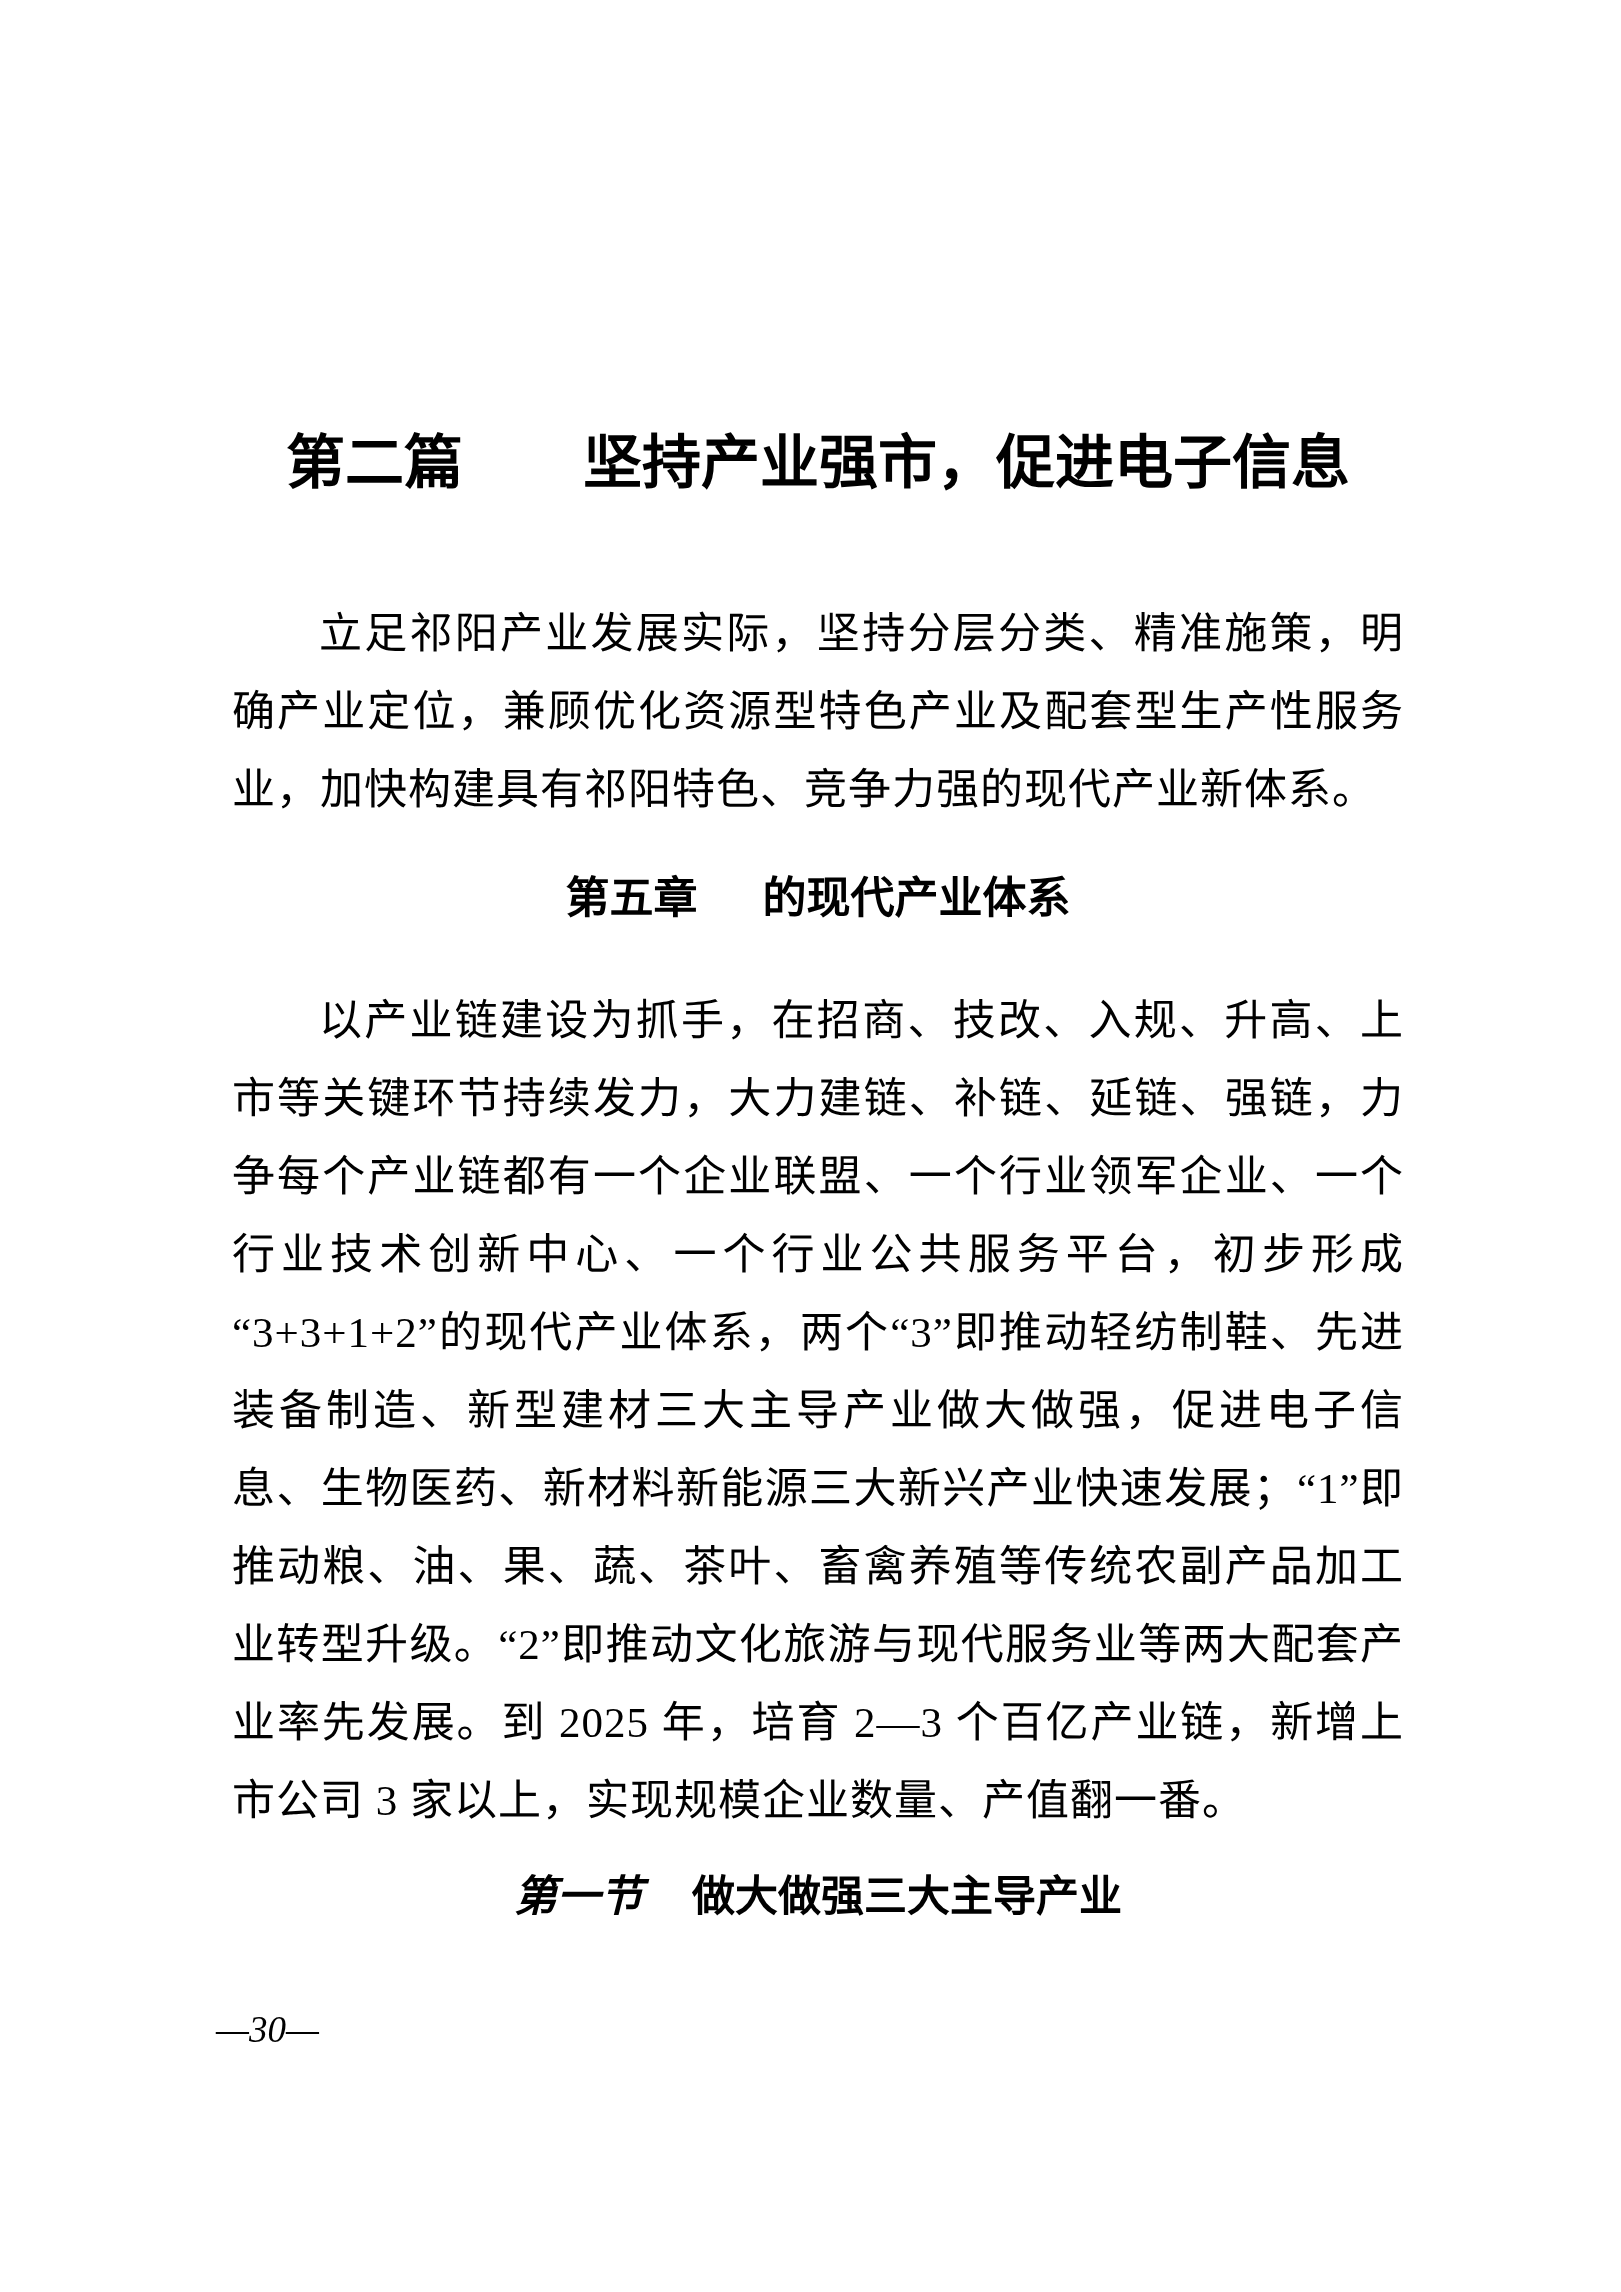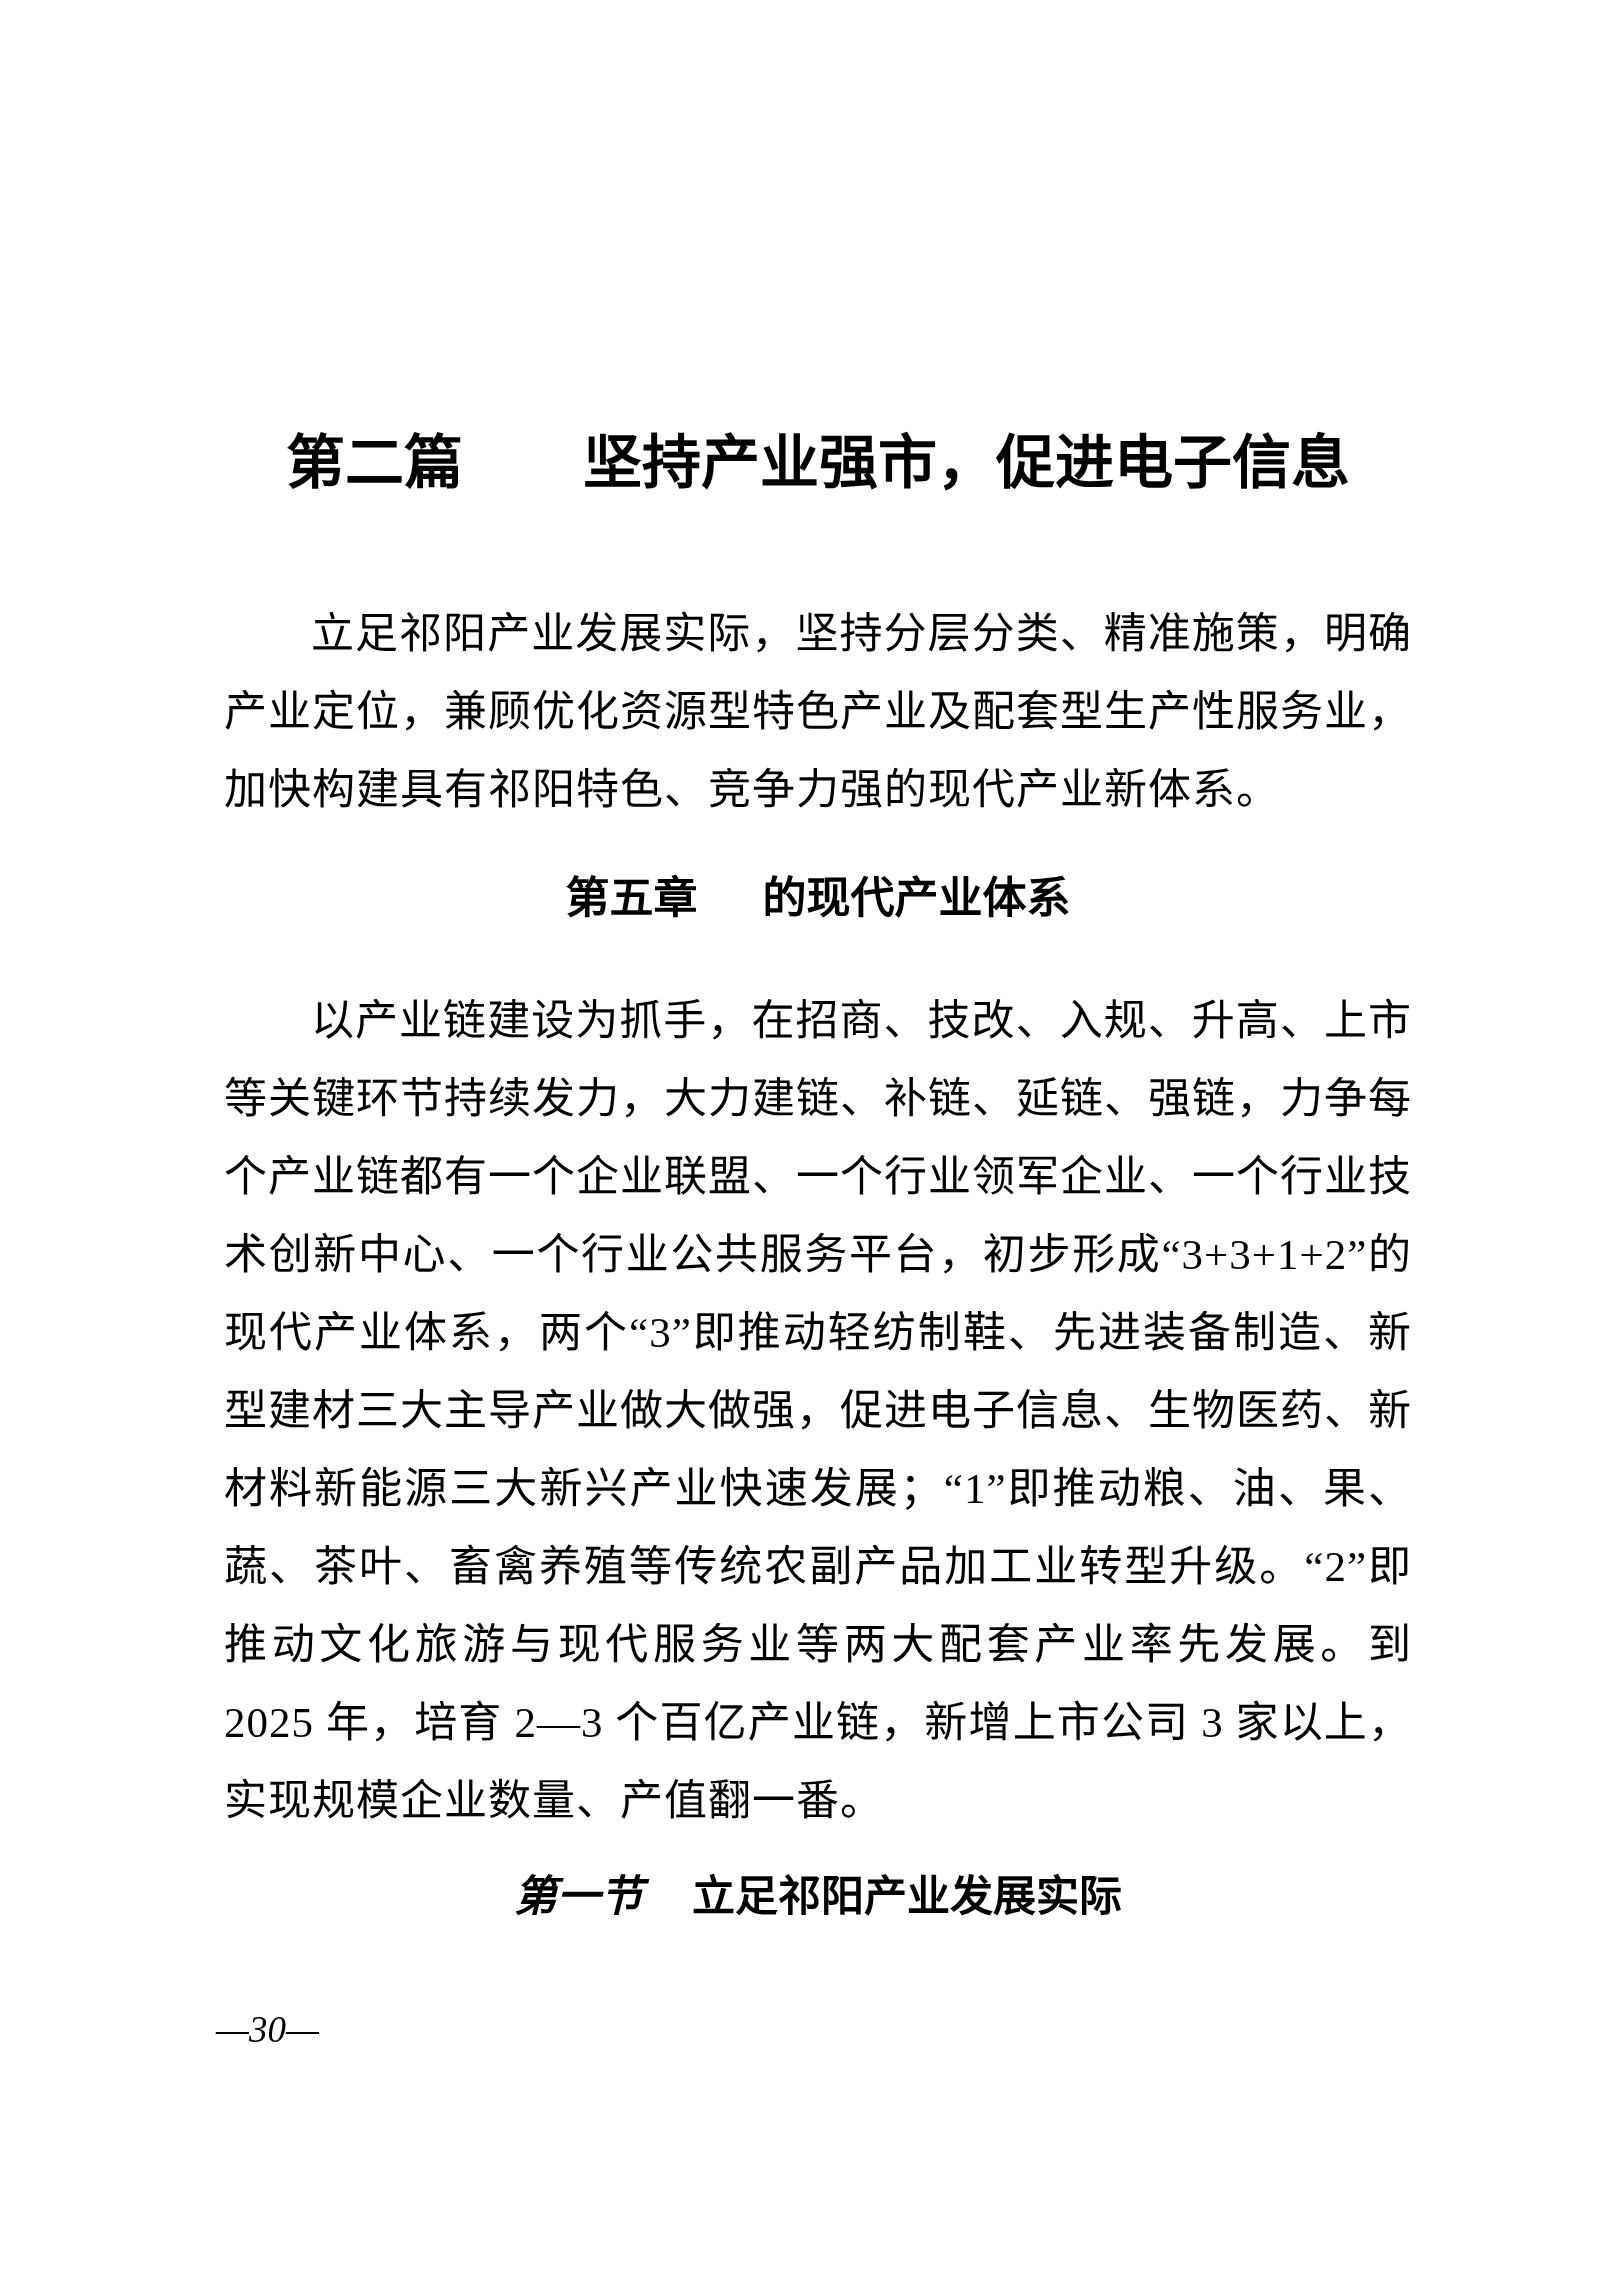--- a/index.html
+++ b/index.html
@@ -29,21 +29,21 @@
     line-height: 65px;
     font-weight: bold;
     text-align: center;
     font-family: "Liberation Serif", "DejaVu Serif", serif;
     white-space: nowrap;
   }
   .part-heading .heading-label { margin-right: 120px; }
 
   
   .body-text {
-    margin: 8px;
+    margin: 16px;
     font-size: 43px;
     line-height: 78px;
     letter-spacing: 1px;
     text-align: justify;
     text-justify: inter-character;
     font-family: "Liberation Serif", "DejaVu Serif", serif;
     text-indent: 87px;
   }
   .intro { margin-top: 99px; }
 
@@ -91,19 +91,19 @@
 <div class="page">
 
   <h1 class="part-heading"><span class="heading-label">第二篇</span><span>坚持产业强市，促进电子信息</span></h1>
 
   <p class="body-text intro">立足祁阳产业发展实际，坚持分层分类、精准施策，明确产业定位，兼顾优化资源型特色产业及配套型生产性服务业，加快构建具有祁阳特色、竞争力强的现代产业新体系。</p>
 
   <h2 class="chapter-heading"><span class="heading-label">第五章</span><span>的现代产业体系</span></h2>
 
   <p class="body-text chapter-body">以产业链建设为抓手，在招商、技改、入规、升高、上市等关键环节持续发力，大力建链、补链、延链、强链，力争每个产业链都有一个企业联盟、一个行业领军企业、一个行业技术创新中心、一个行业公共服务平台，初步形成“3+3+1+2”的现代产业体系，两个“3”即推动轻纺制鞋、先进装备制造、新型建材三大主导产业做大做强，促进电子信息、生物医药、新材料新能源三大新兴产业快速发展；“1”即推动粮、油、果、蔬、茶叶、畜禽养殖等传统农副产品加工业转型升级。“2”即推动文化旅游与现代服务业等两大配套产业率先发展。到 2025 年，培育 2—3 个百亿产业链，新增上市公司 3 家以上，实现规模企业数量、产值翻一番。</p>
 
-  <h3 class="section-heading"><span class="heading-label">第一节</span><span>立足祁阳产业发展实际</span></h3>
+  <h3 class="section-heading"><span class="heading-label">第一节</span><span>做大做强三大主导产业</span></h3>
 
 
   <div class="page-number">—30—</div>
 
 </div>
 
 
 </body></html>

